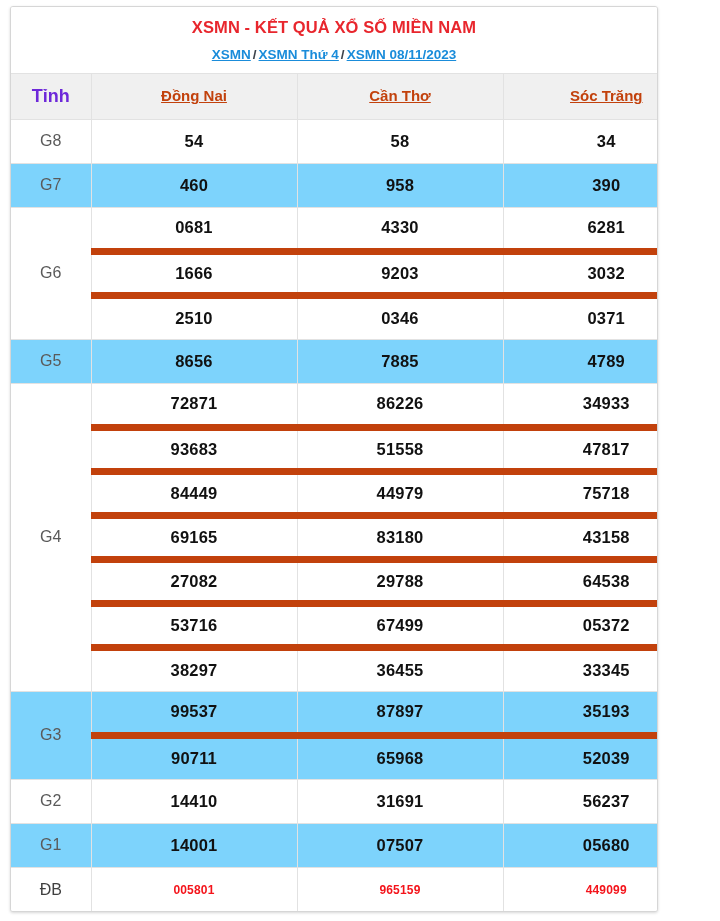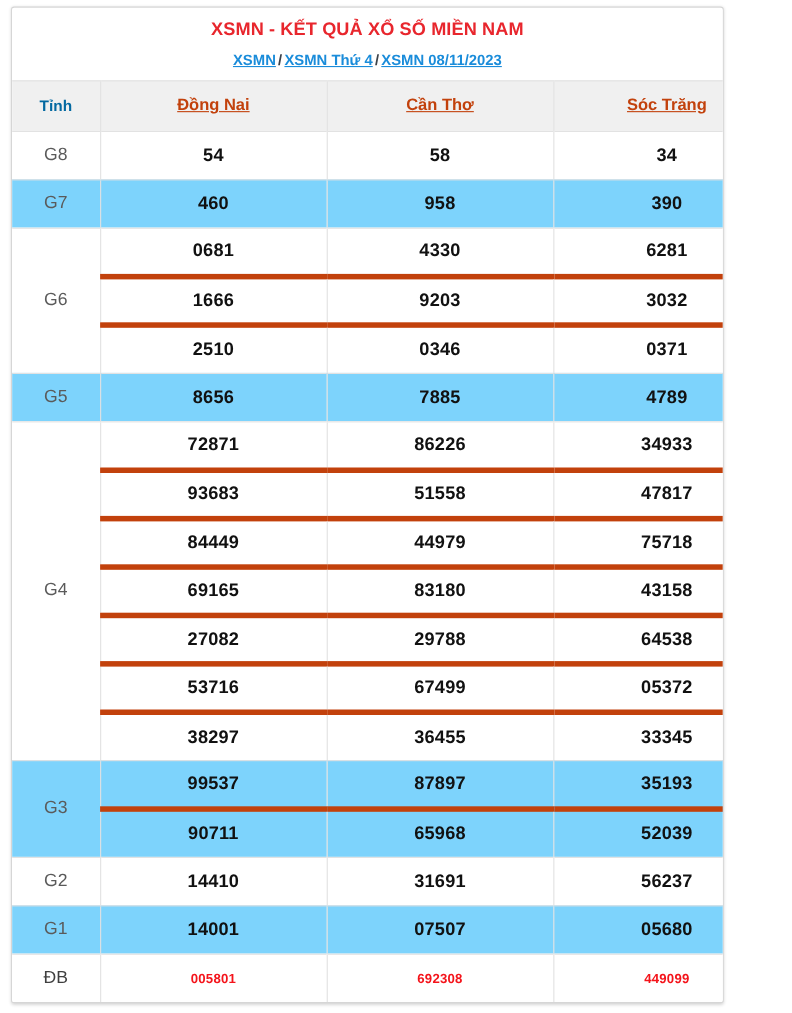--- a/index.html
+++ b/index.html
@@ -79,22 +79,22 @@
   table.res td.lbl {
     border-left: none;
   }
 
   thead th {
     background: #f0f0f0;
     height: 45px;
     border-top: 1px solid #d6d6d6;
   }
   th.lbl-head {
-    color: #0369a1;
-    font-size: 14px;
+    color: #6d28d9;
+    font-size: 18px;
     font-weight: 700;
   }
   th.prov a {
     color: #c2410c;
     font-size: 15px;
     font-weight: 700;
     text-decoration: underline;
     text-underline-offset: 1px;
   }
 
@@ -108,21 +108,21 @@
     font-weight: 400;
   }
   td.val {
     color: #111;
     font-size: 16.5px;
     font-weight: 700;
     letter-spacing: 0.2px;
   }
 
   
-  td.val.grouped { border-top: 5px solid #c2410c; margin-left: 28px; }
+  td.val.grouped { border-top: 7px solid #c2410c; margin-left: 28px; }
 
   tr.db td.lbl { color: #404040; font-weight: 400; }
   tr.db td.val { color: #f4141b; font-size: 12px; font-weight: 700; }
 
   .r-std { height: 44px; }
 </style>
 </head>
 <body>
 
 <div class="card">
@@ -237,19 +237,19 @@
         </tr>
         <tr class="shade r-std">
           <td class="lbl" rowspan="1">G1</td>
           <td class="val">14001</td>
           <td class="val">07507</td>
           <td class="val">05680</td>
         </tr>
         <tr class="plain r-std db">
           <td class="lbl" rowspan="1">ĐB</td>
           <td class="val">005801</td>
-          <td class="val">692308</td>
+          <td class="val">965159</td>
           <td class="val">449099</td>
         </tr>
       </tbody>
   </table>
 
 </div>
 
 </body></html>

